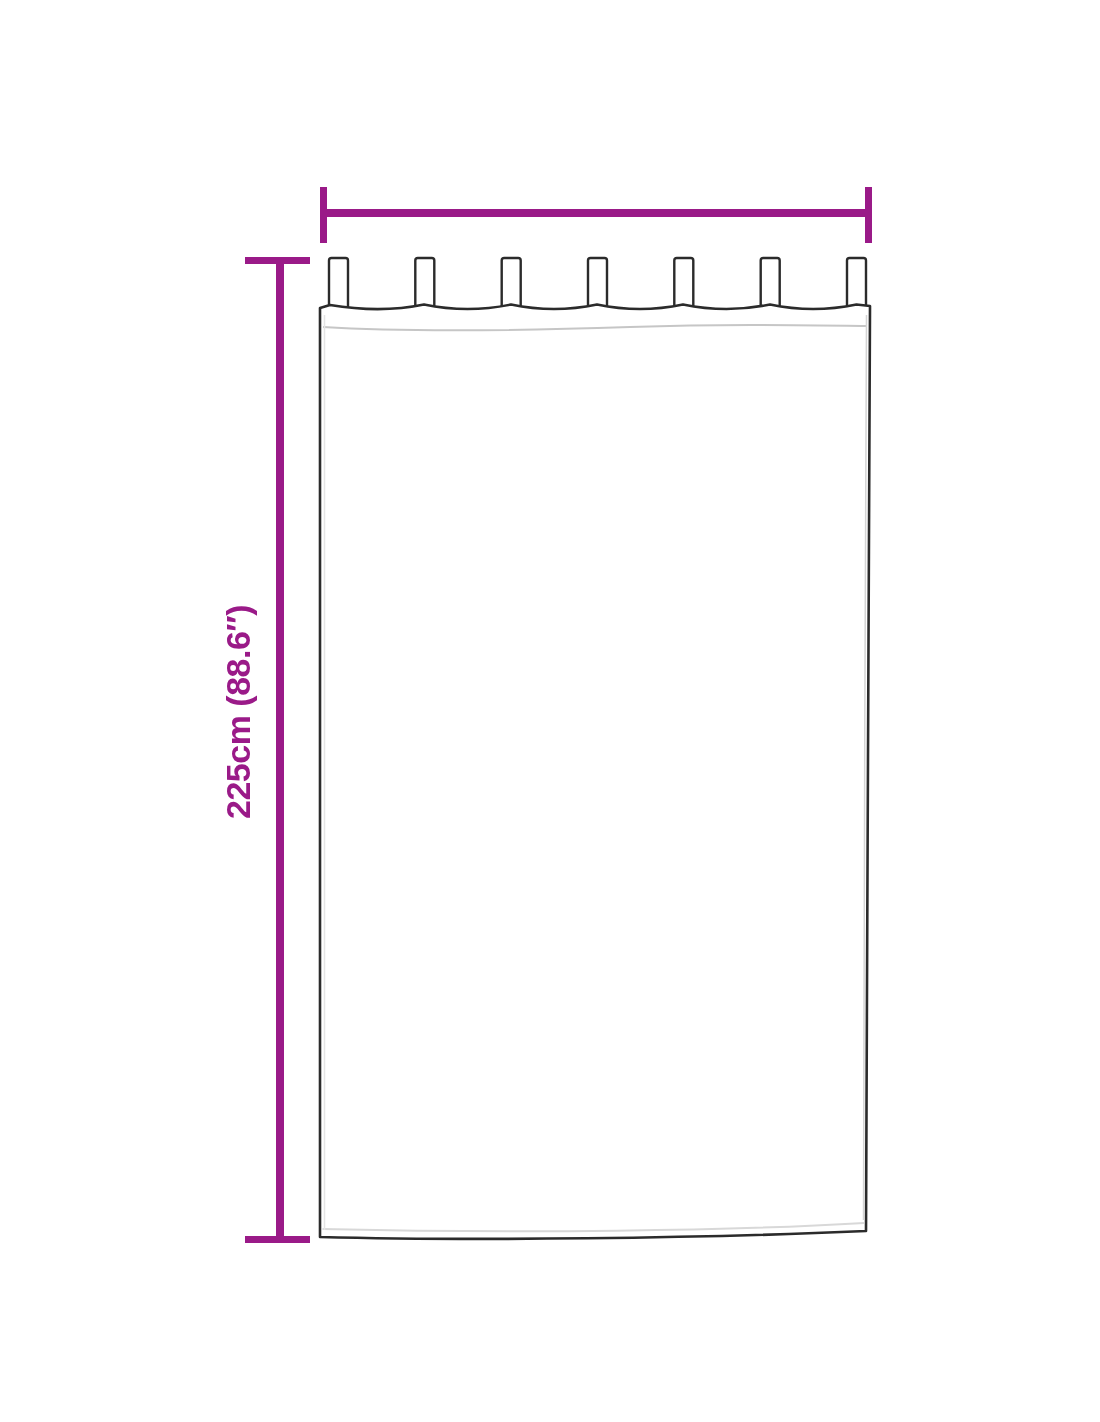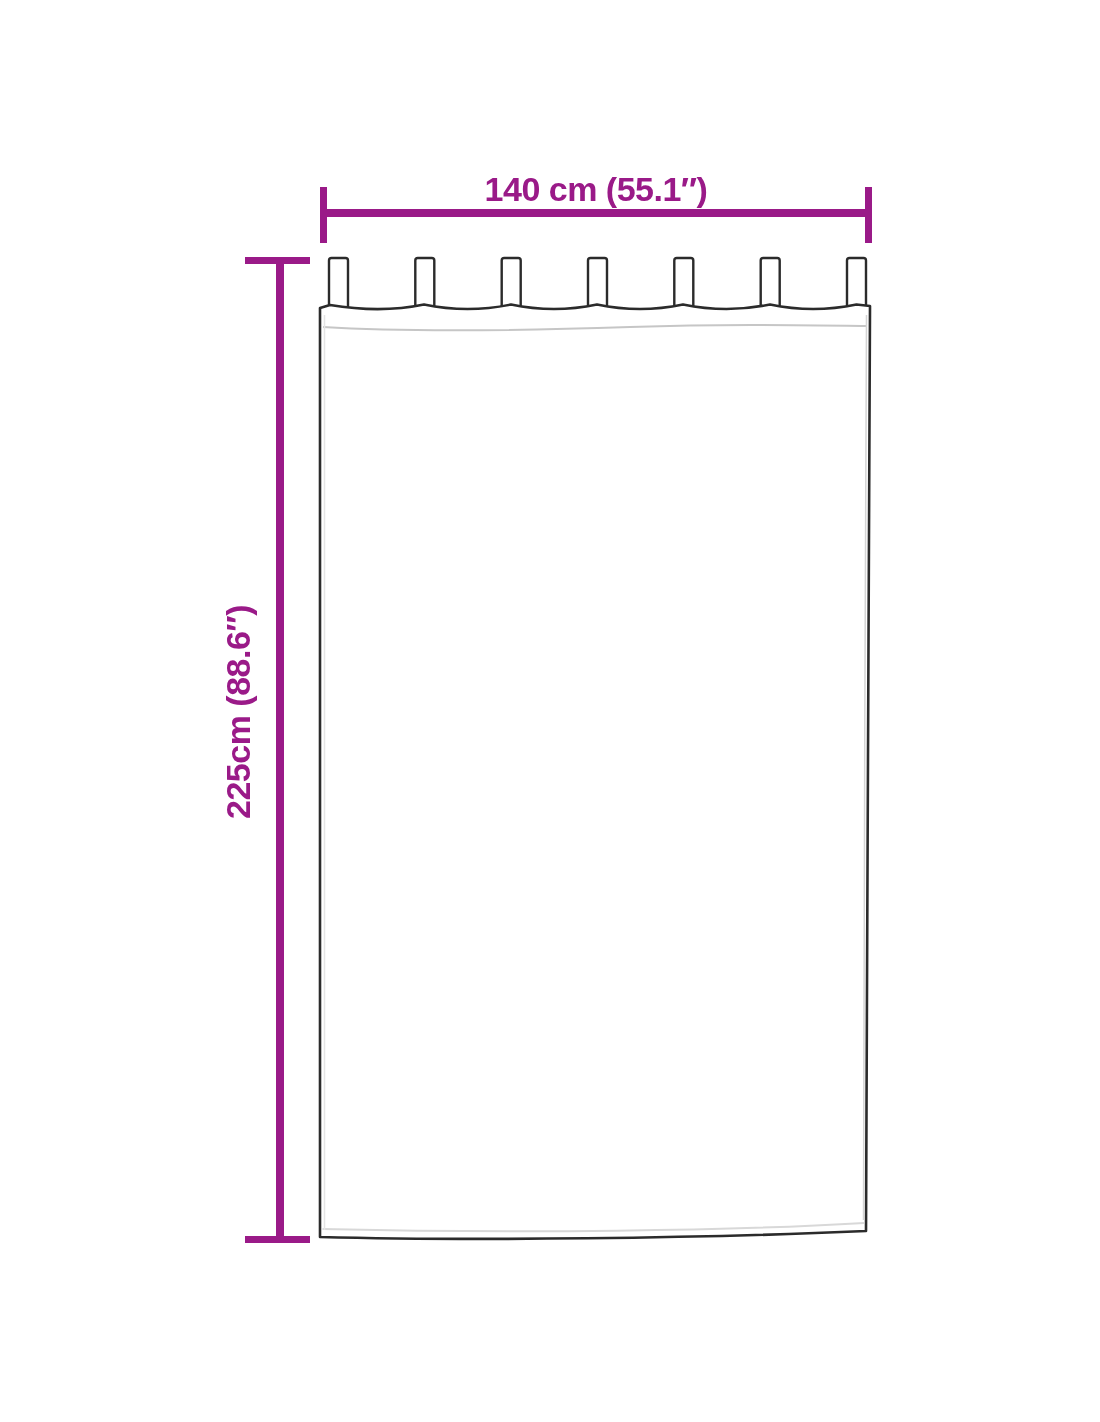--- a/index.html
+++ b/index.html
@@ -74,20 +74,19 @@
 
     <path d="M 323 327 C 420 333 540 330 630 327 C 720 324 790 325 866.5 326" fill="none" stroke="#c6c6c6" stroke-width="2"></path>
     <path d="M 322.5 1229 C 520 1233.5 730 1231 864 1223" fill="none" stroke="#d8d8d8" stroke-width="2"></path>
     <path d="M 866.5 315 C 865 600 864 950 863.5 1220" fill="none" stroke="#d4d4d4" stroke-width="1.5"></path>
     <path d="M 324.5 315 L 324.5 1230" fill="none" stroke="#e4e4e4" stroke-width="1.5"></path>
   </svg>
 
   <div class="dim-bar h-line"></div>
   <div class="dim-bar h-cap-left"></div>
   <div class="dim-bar h-cap-right"></div>
-  <div class="dim-label h">140 cm (55.1″)</div>
 
   <div class="dim-bar v-line"></div>
   <div class="dim-bar v-cap-top"></div>
   <div class="dim-bar v-cap-bottom"></div>
   <div class="dim-label v">225cm (88.6″)</div>
 
 </div>
 
 </body></html>

